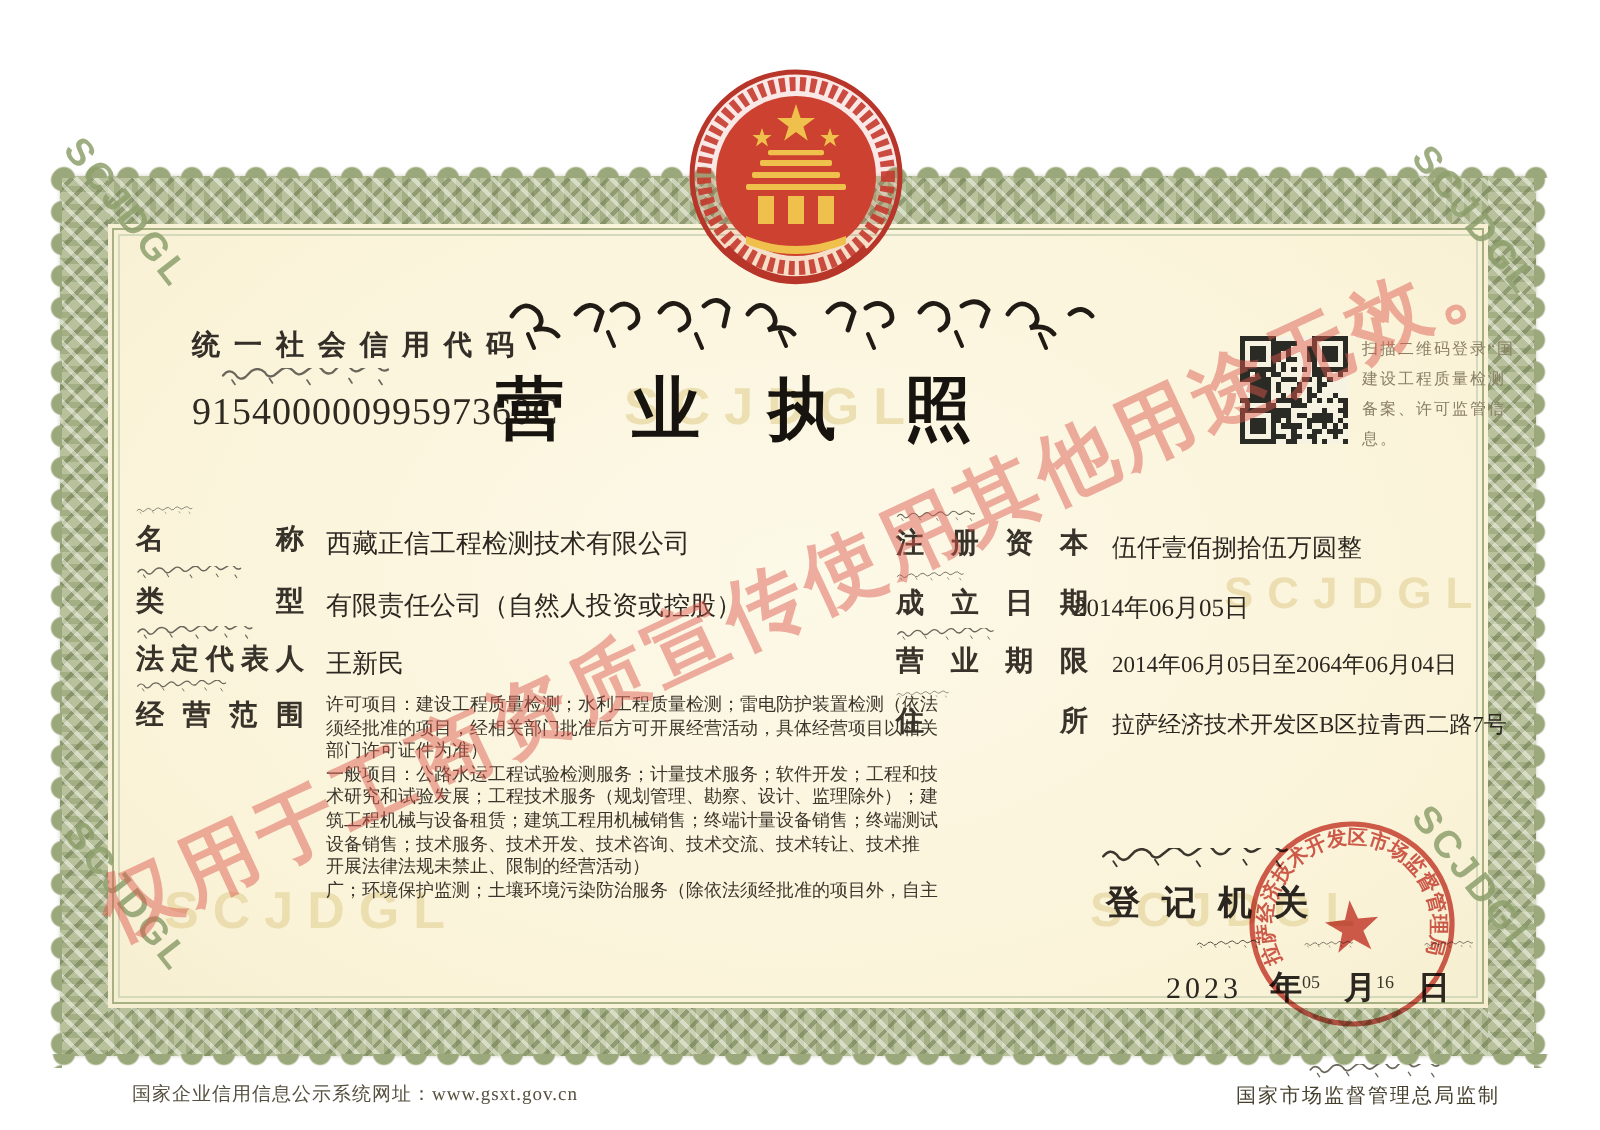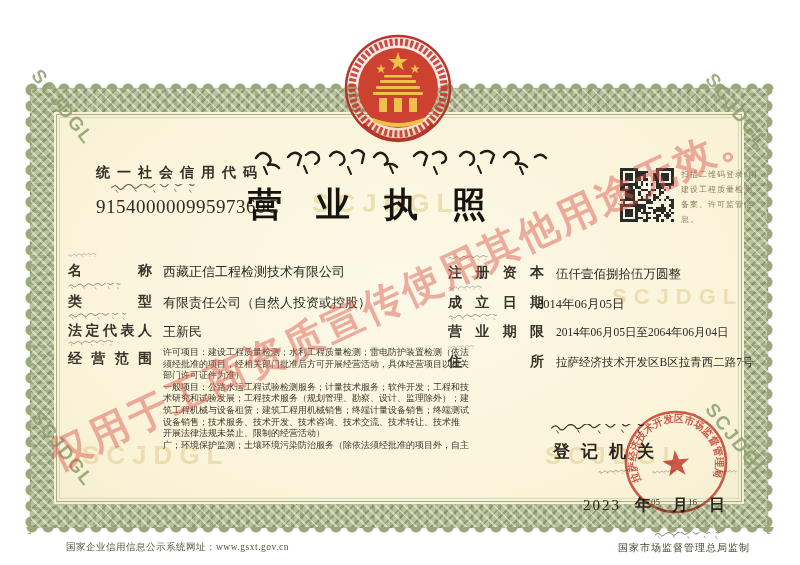--- a/index.html
+++ b/index.html
@@ -402,21 +402,21 @@
   <div class="abs tib" style="left:652px;top:468px;color:#3c372e;z-index:10;">
       <svg width="26" height="9">
         <use href="#tibsq" width="26" height="9"></use>
       </svg>
     </div>
   <div class="abs tib" style="left:712px;top:468px;color:#3c372e;z-index:10;">
       <svg width="26" height="9">
         <use href="#tibsq" width="26" height="9"></use>
       </svg>
     </div>
-  <div class="abs date-row" style="left:583px;top:484px;z-index:10;margin-top:11px;">
+  <div class="abs date-row" style="left:583px;top:484px;z-index:10;">
     <span class="y">2023</span>
     <span class="u" style="margin-left:10px;">年</span><span class="n">05</span>
     <span class="u" style="margin-left:8px;">月</span><span class="n">16</span>
     <span class="u" style="margin-left:8px;">日</span>
   </div>
 
   <div class="seal-wrap">
     <svg width="112" height="112" viewBox="0 0 112 112" style="transform:rotate(-6deg);">
       <circle cx="56" cy="56" r="50" fill="none" stroke="#c94137" stroke-width="2.6"></circle>
       <path id="sealArc" d="M 19.75,72.9 A 40,40 0 1 1 92.25,72.9" fill="none"></path>

